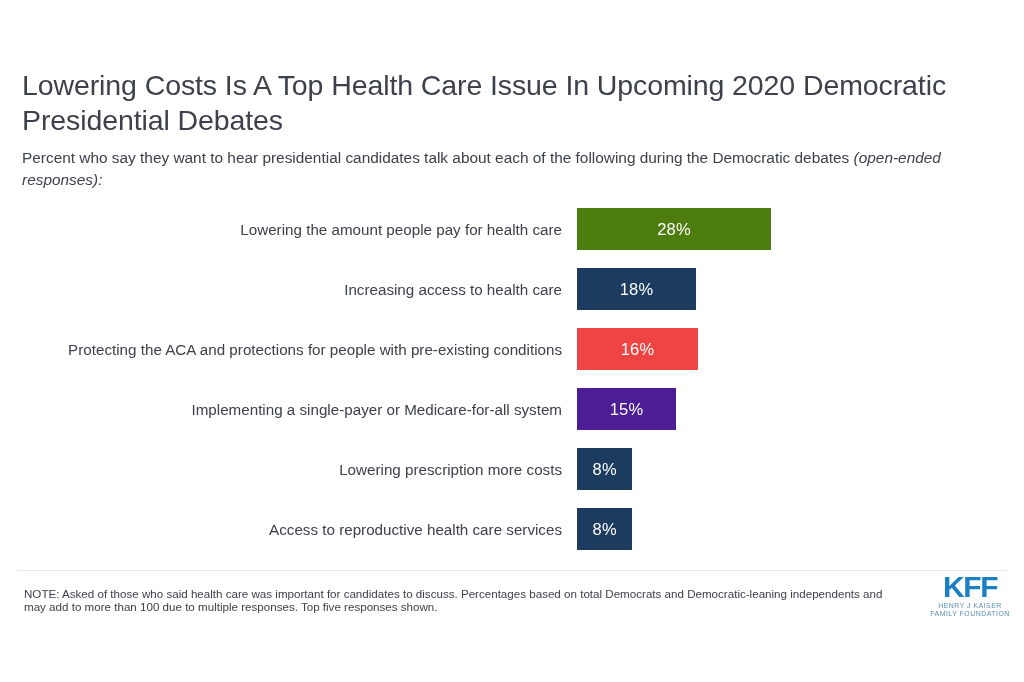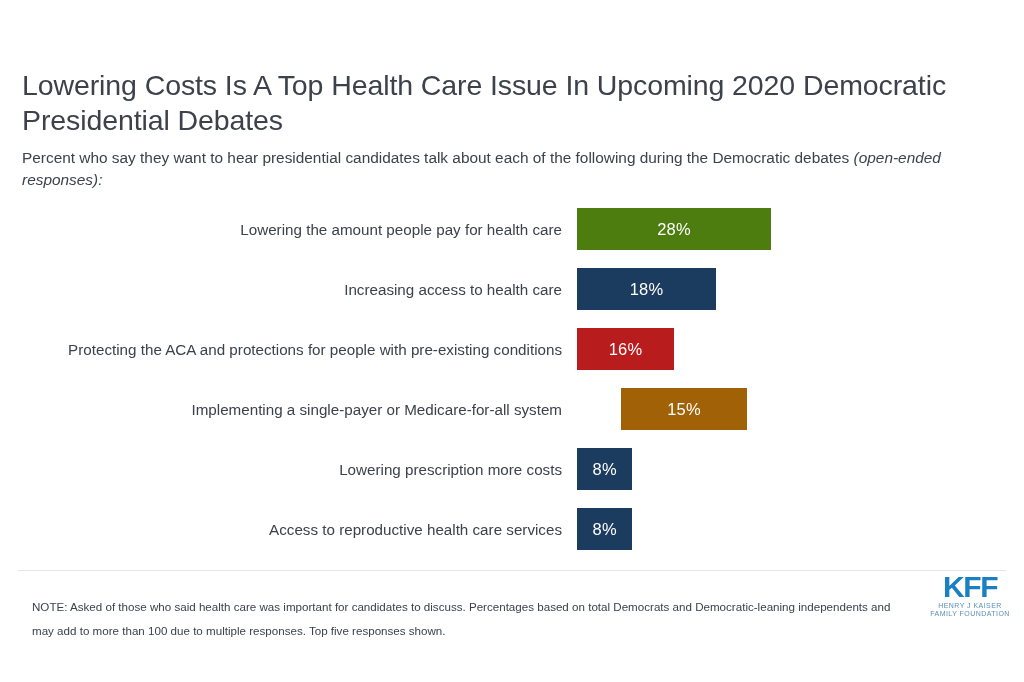--- a/index.html
+++ b/index.html
@@ -110,23 +110,23 @@
     background: #e3e6ea;
   }
   .footnotes {
     position: absolute;
     left: 20px;
     top: 583px;
     width: 890px;
   }
   .footnote {
     font-size: 11.6px;
-    line-height: 24px;
-    color: #3c414b;
-    margin: 12px;
+    line-height: 13px;
+    color: #3c414b;
+    margin: 4px;
   }
   .footnote.source {
     margin-top: 6px;
   }
 
   
   .kff-logo {
     position: absolute;
     left: 926px;
     top: 572px;
@@ -165,37 +165,37 @@
         <div class="bar-label">Lowering the amount people pay for health care</div>
         <div class="bar-track">
           <div class="bar" style="width: 194.04px; background: #4d7c0f;">
             <span class="bar-value" style="color: rgb(255, 255, 255);">28%</span>
           </div>
         </div>
       </div>
       <div class="bar-row" style="top: 60px;">
         <div class="bar-label">Increasing access to health care</div>
         <div class="bar-track">
-          <div class="bar" style="width: 139px; background: rgb(27, 60, 94);">
+          <div class="bar" style="width: 119px; background: rgb(27, 60, 94);">
             <span class="bar-value" style="color: rgb(255, 255, 255);">18%</span>
           </div>
         </div>
       </div>
       <div class="bar-row" style="top: 120px;">
         <div class="bar-label">Protecting the ACA and protections for people with pre-existing conditions</div>
         <div class="bar-track">
-          <div class="bar" style="width: 97px; background: #b91c1c; text-align: center;">
+          <div class="bar" style="width: 121px; background: #ef4444; text-align: center;">
             <span class="bar-value" style="color: rgb(255, 255, 255);">16%</span>
           </div>
         </div>
       </div>
       <div class="bar-row" style="top: 180px;">
         <div class="bar-label">Implementing a single-payer or Medicare-for-all system</div>
         <div class="bar-track">
-          <div class="bar" style="width: 126px; background: #a16207; margin-left: 44px;">
+          <div class="bar" style="width: 99px; background: #4c1d95;">
             <span class="bar-value" style="color: rgb(255, 255, 255);">15%</span>
           </div>
         </div>
       </div>
       <div class="bar-row" style="top: 240px;">
         <div class="bar-label">Lowering prescription more costs</div>
         <div class="bar-track">
           <div class="bar" style="width: 55.44px; background: rgb(27, 60, 94);">
             <span class="bar-value" style="color: rgb(255, 255, 255);">8%</span>
           </div>

